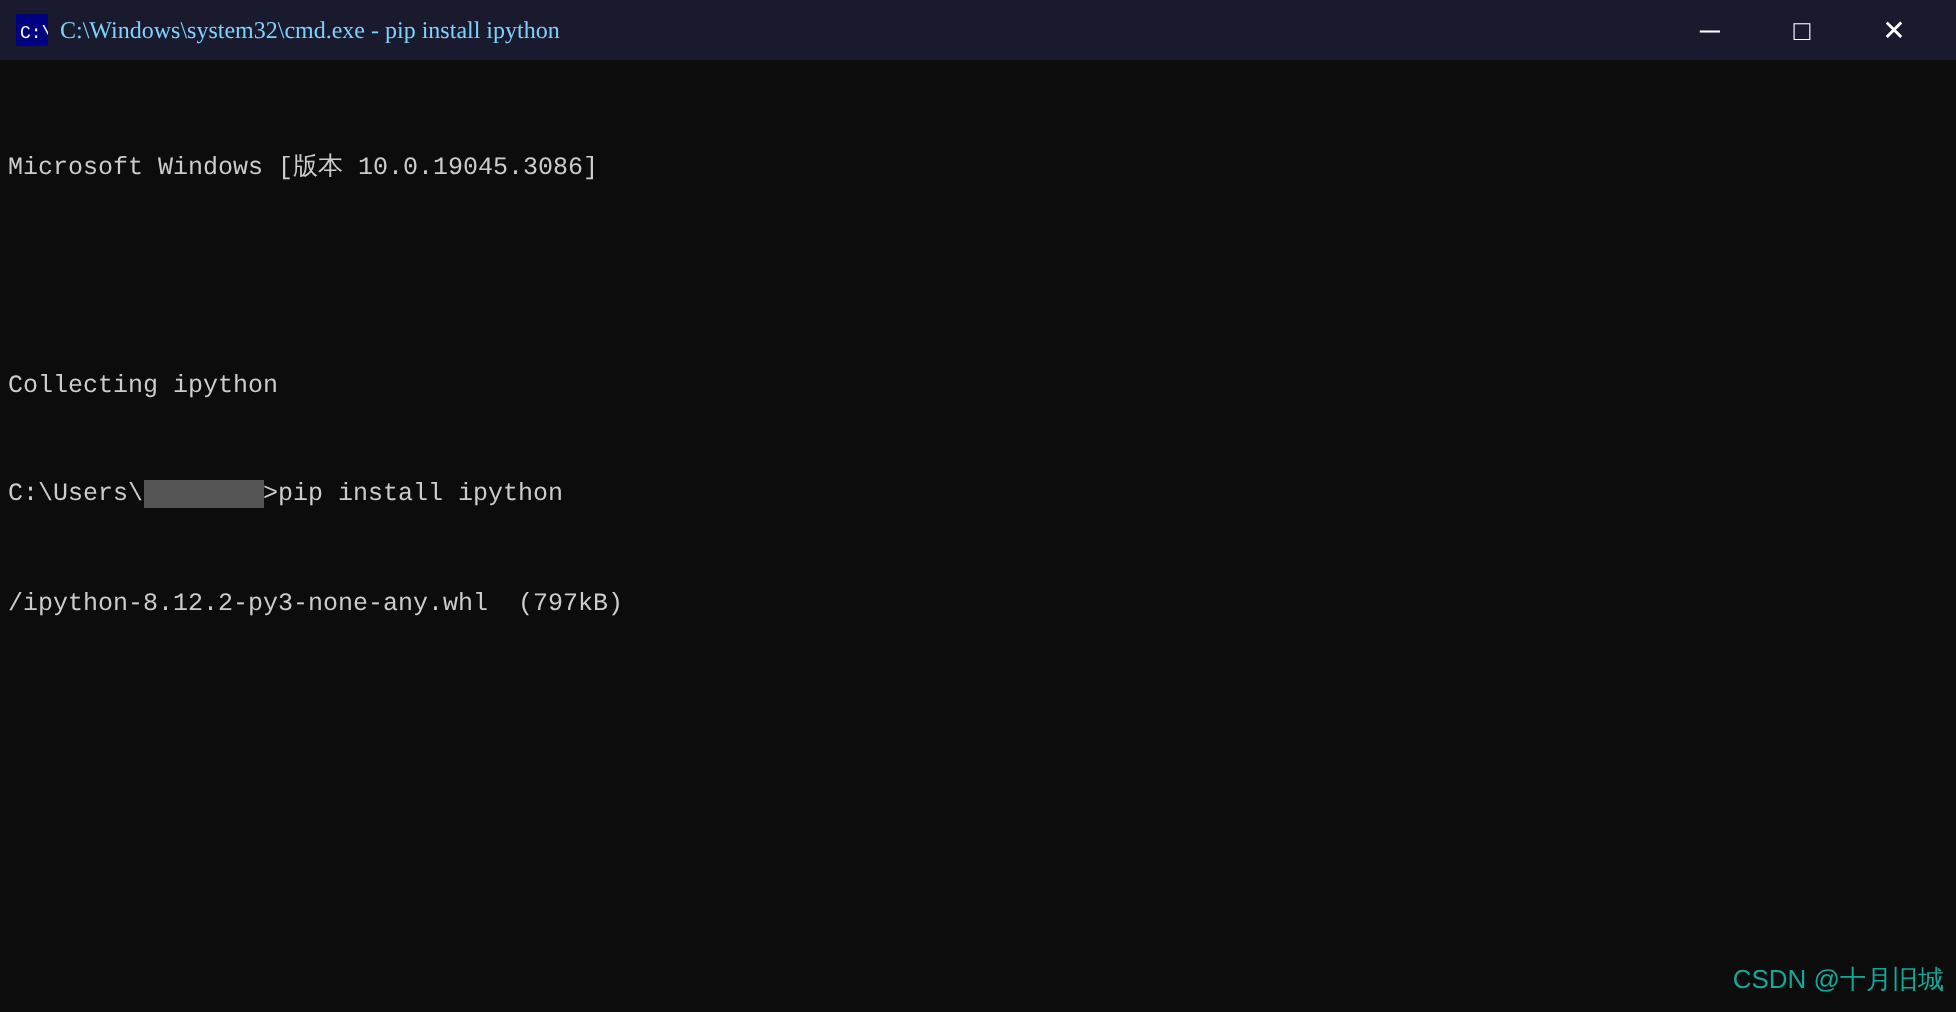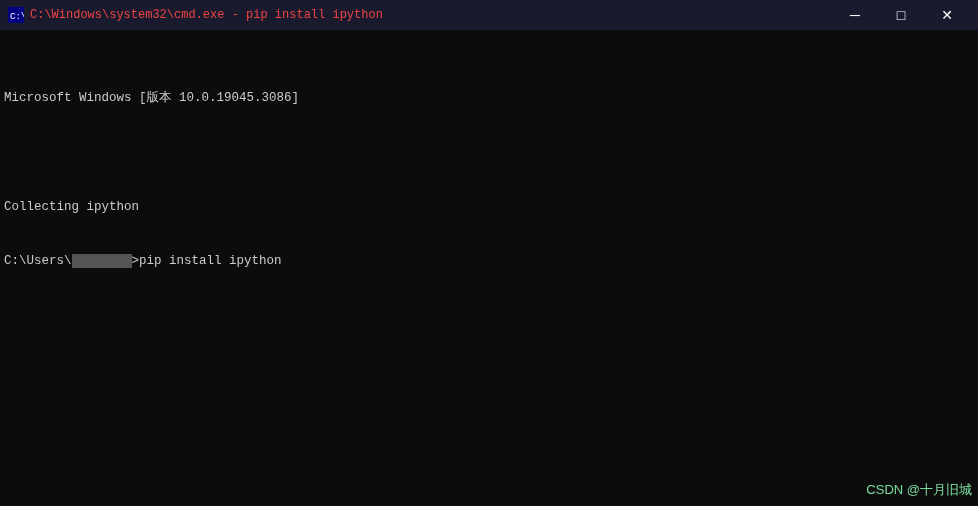--- a/index.html
+++ b/index.html
@@ -26,22 +26,22 @@
       flex-shrink: 0;
       user-select: none;
     }
     .title-bar-icon {
       width: 16px;
       height: 16px;
       margin-right: 6px;
       flex-shrink: 0;
     }
     .title-bar-text {
-      color: #ef4444;
-      font-family: Liberation Mono, monospace;
+      color: #7dd3fc;
+      font-family: Liberation Serif, serif;
       font-size: 12px;
       flex: 1;
     }
     .title-bar-controls {
       display: flex;
       gap: 0;
     }
     .title-btn {
       width: 46px;
       height: 30px;
@@ -51,32 +51,32 @@
       font-size: 14px;
       cursor: pointer;
       display: flex;
       align-items: center;
       justify-content: center;
     }
     .terminal {
       background: #0c0c0c;
       color: #cccccc;
       flex: 1;
-      padding: 23px 4px;
+      padding: 9px 4px;
       overflow: hidden;
       font-size: 12.5px;
       line-height: 1.45;
       white-space: pre;
       font-family: 'Courier New', Courier, monospace;
     }
     .watermark {
       position: absolute;
       bottom: 6px;
       right: 6px;
-      color: #86efac;
+      color: #14b8a6;
       font-family: 'Segoe UI', Arial, sans-serif;
       font-size: 13px;
       opacity: 0.9;
     }
     .terminal-line {
       display: block;
     }
   </style>
 </head>
 <body>
@@ -95,20 +95,21 @@
       <button class="title-btn">─</button>
       <button class="title-btn">□</button>
       <button class="title-btn close">✕</button>
     </div>
   </div>
   <div class="terminal" style="position:relative;">
     <span class="terminal-line">Microsoft Windows [版本 10.0.19045.3086]</span>
     <span class="terminal-line"> </span>
     <span class="terminal-line">Collecting ipython</span>
     <span class="terminal-line">C:\Users\<span style="background:#555;color:#555;">        </span>&gt;pip install ipython</span>
+    <span class="terminal-line">/ipython-8.12.2-py3-none-any.whl  (797kB)</span>
     
     
     
     
     
     
     
     
     
     

